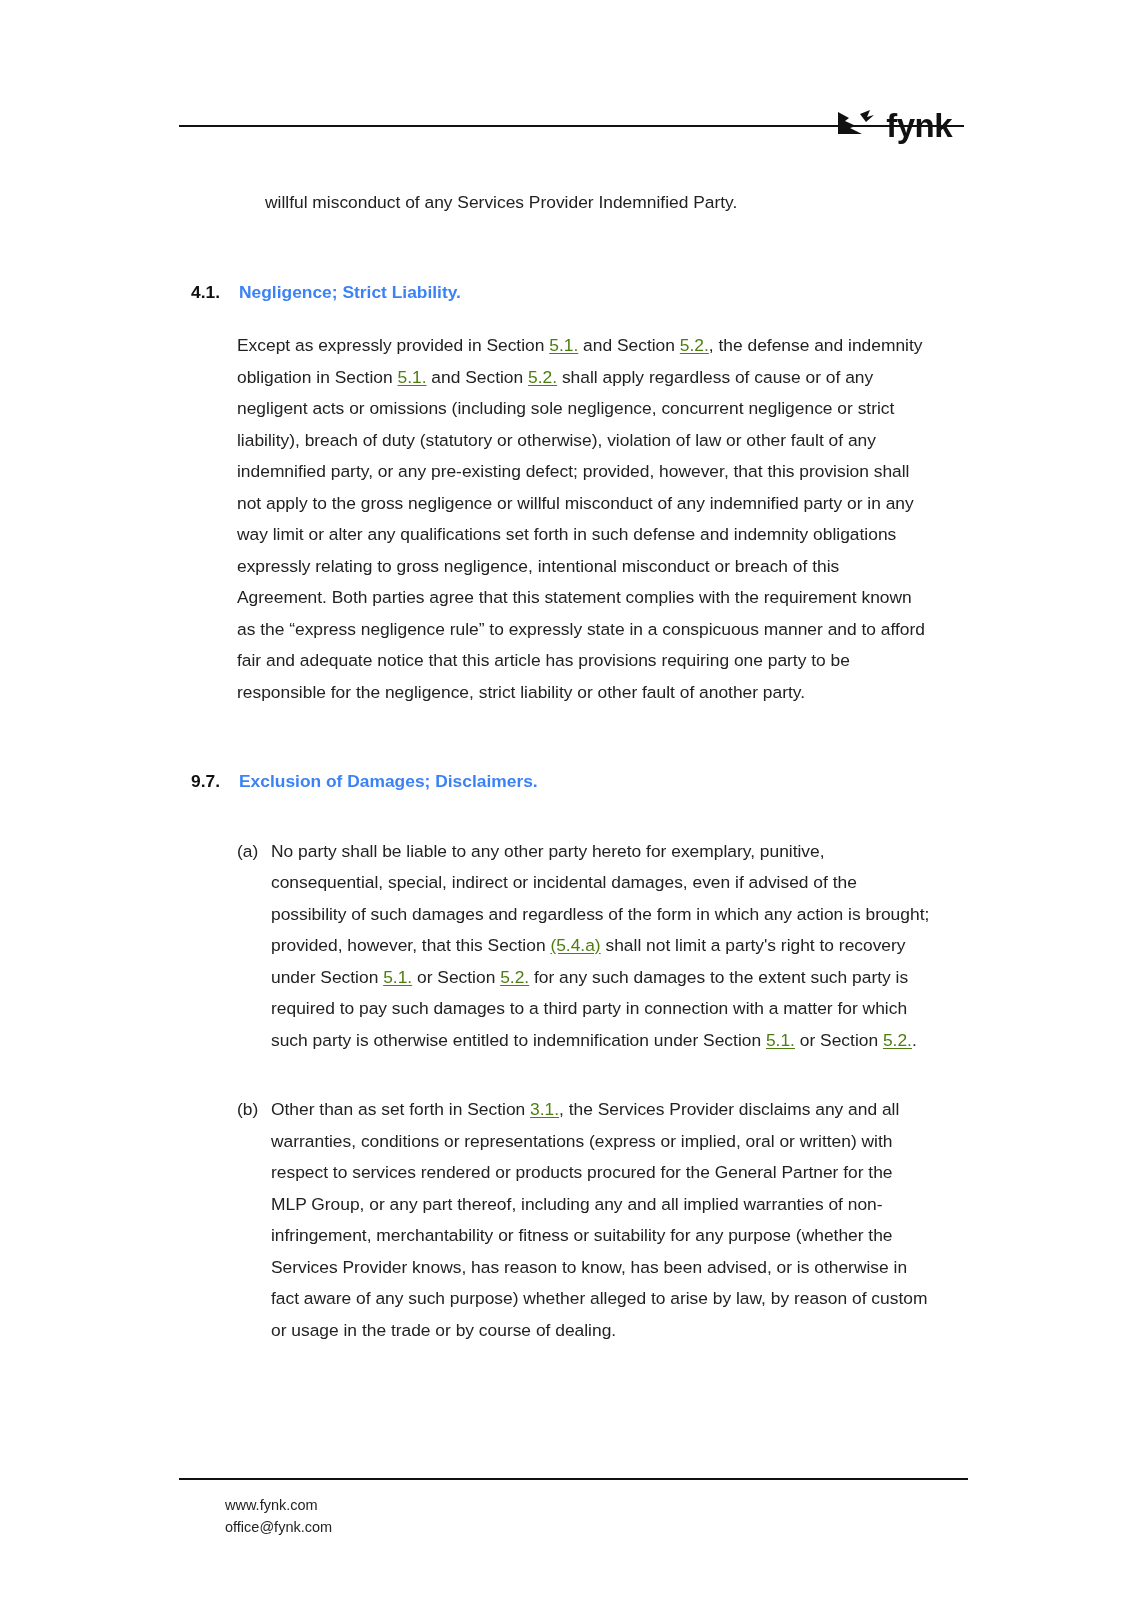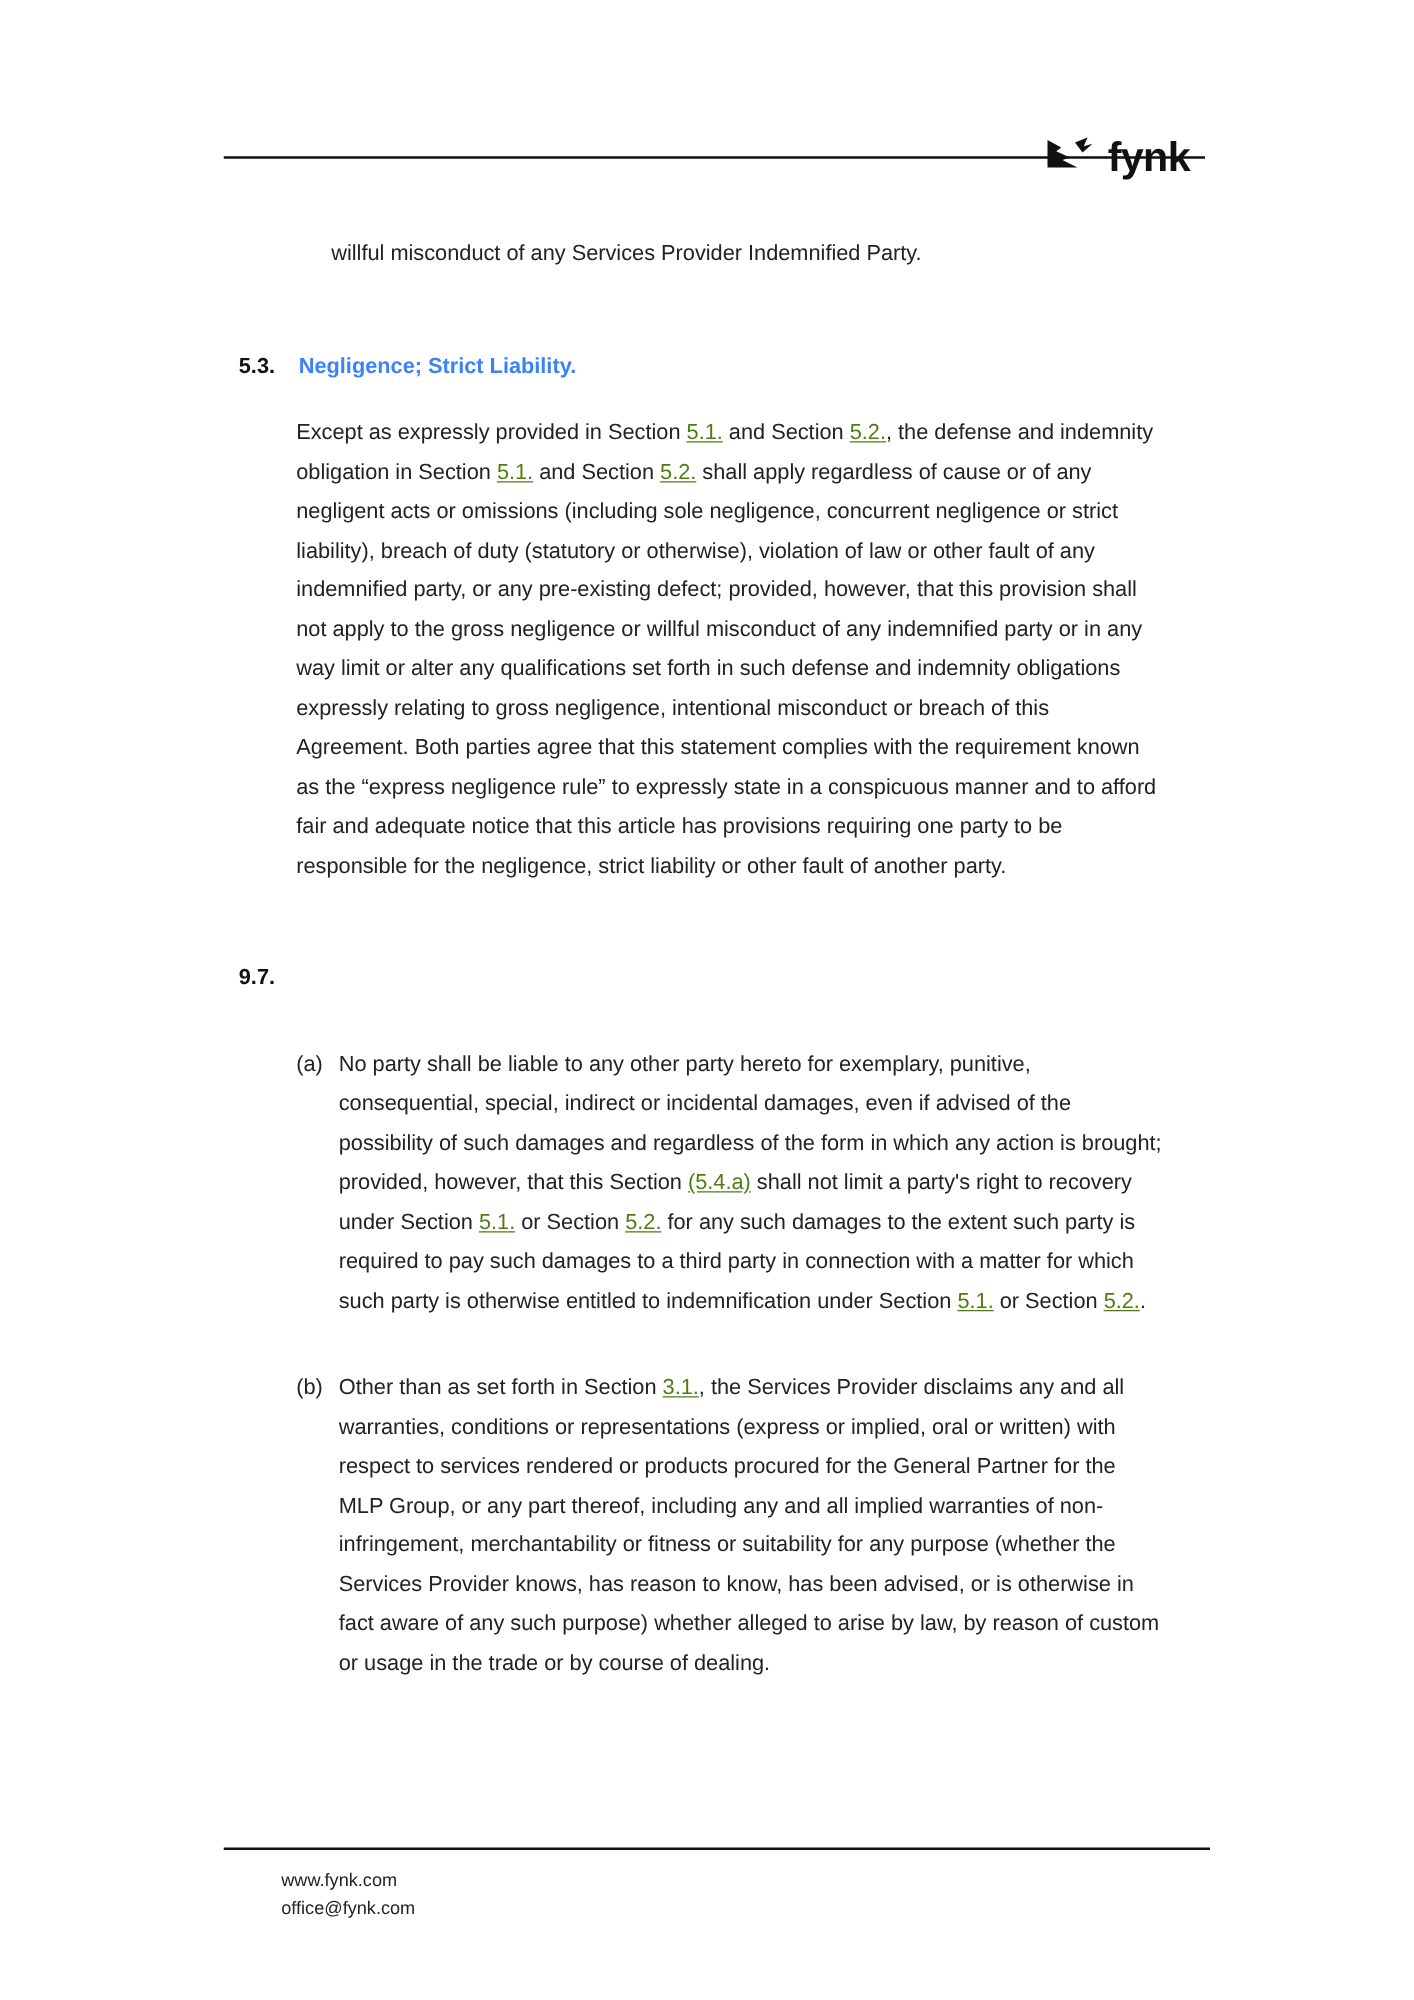--- a/index.html
+++ b/index.html
@@ -162,27 +162,28 @@
       </svg>
       <span class="brand-name">fynk</span>
     </div>
   </div>
 
   <div class="content">
 
     <p class="para intro">willful misconduct of any Services Provider Indemnified Party.</p>
 
     <div class="clause">
-      <span class="clause-num">5.3.</span>
+      <span class="clause-num">4.1.</span>
       <span class="clause-title">Negligence; Strict Liability.</span>
     </div>
     <p class="para clause-body">Except as expressly provided in Section <a class="ref" href="#">5.1.</a> and Section <a class="ref" href="#">5.2.</a>, the defense and indemnity obligation in Section <a class="ref" href="#">5.1.</a> and Section <a class="ref" href="#">5.2.</a> shall apply regardless of cause or of any negligent acts or omissions (including sole negligence, concurrent negligence or strict liability), breach of duty (statutory or otherwise), violation of law or other fault of any indemnified party, or any pre-existing defect; provided, however, that this provision shall not apply to the gross negligence or willful misconduct of any indemnified party or in any way limit or alter any qualifications set forth in such defense and indemnity obligations expressly relating to gross negligence, intentional misconduct or breach of this Agreement. Both parties agree that this statement complies with the requirement known as the “express negligence rule” to expressly state in a conspicuous manner and to afford fair and adequate notice that this article has provisions requiring one party to be responsible for the negligence, strict liability or other fault of another party.</p>
 
     <div class="clause">
       <span class="clause-num">9.7.</span>
+      <span class="clause-title">Exclusion of Damages; Disclaimers.</span>
     </div>
 
     <div class="item">
       <span class="item-label">(a)</span>
       <p class="para item-text">No party shall be liable to any other party hereto for exemplary, punitive, consequential, special, indirect or incidental damages, even if advised of the possibility of such damages and regardless of the form in which any action is brought; provided, however, that this Section <a class="ref" href="#">(5.4.a)</a> shall not limit a party's right to recovery under Section <a class="ref" href="#">5.1.</a> or Section <a class="ref" href="#">5.2.</a> for any such damages to the extent such party is required to pay such damages to a third party in connection with a matter for which such party is otherwise entitled to indemnification under Section <a class="ref" href="#">5.1.</a> or Section <a class="ref" href="#">5.2.</a>.</p>
     </div>
 
     <div class="item">
       <span class="item-label">(b)</span>
       <p class="para item-text">Other than as set forth in Section <a class="ref" href="#">3.1.</a>, the Services Provider disclaims any and all warranties, conditions or representations (express or implied, oral or written) with respect to services rendered or products procured for the General Partner for the MLP Group, or any part thereof, including any and all implied warranties of non-infringement, merchantability or fitness or suitability for any purpose (whether the Services Provider knows, has reason to know, has been advised, or is otherwise in fact aware of any such purpose) whether alleged to arise by law, by reason of custom or usage in the trade or by course of dealing.</p>

